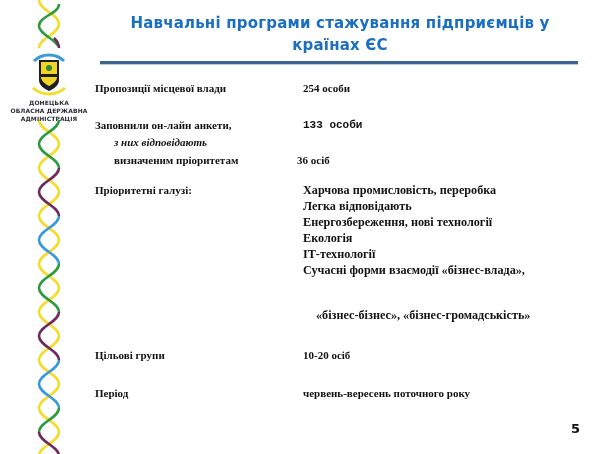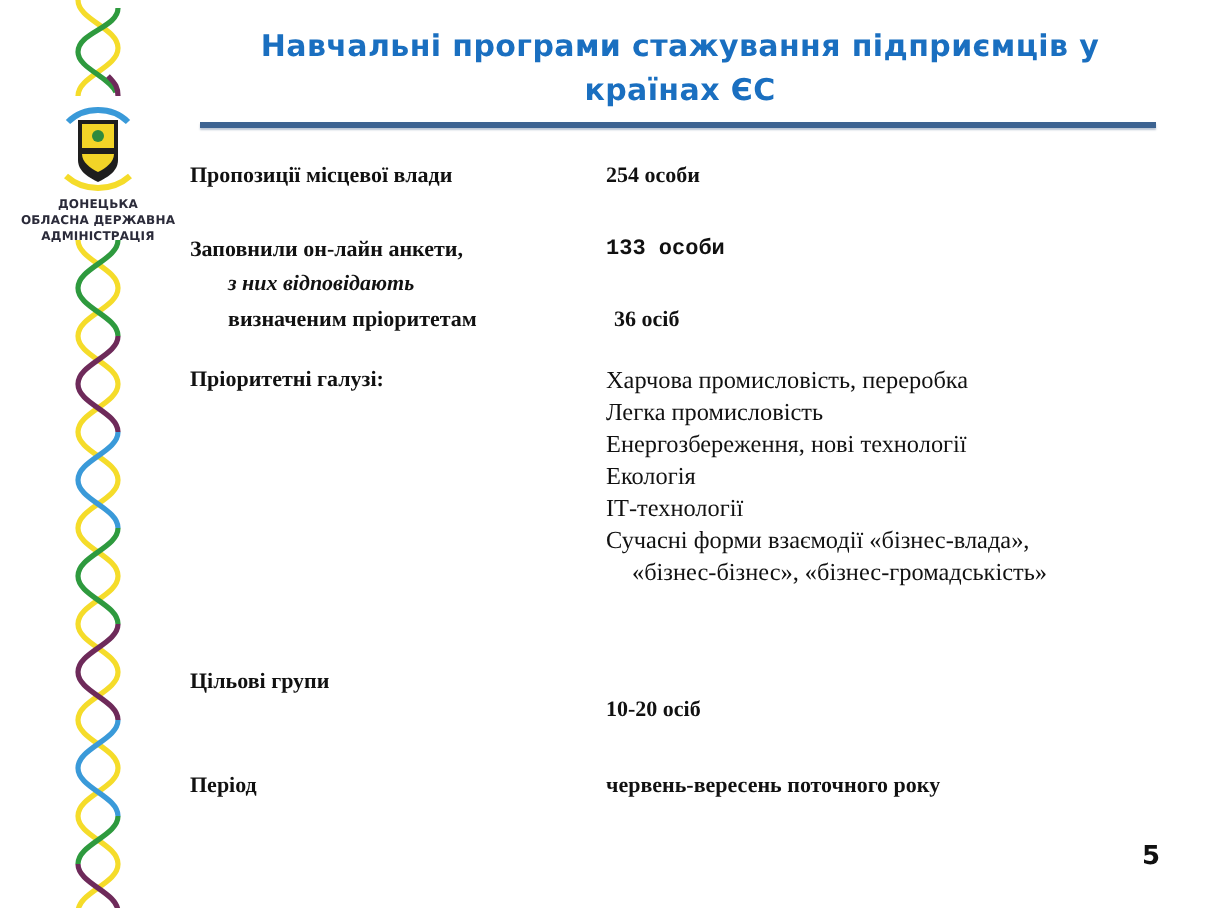--- a/index.html
+++ b/index.html
@@ -10,22 +10,22 @@
          font-family:"DejaVu Sans", sans-serif; font-size:6px; font-weight:bold; color:#2b2b3a;
          line-height:8px; letter-spacing:0.1px; }
   .title { position:absolute; left:100px; top:12px; width:480px; text-align:center;
            font-family:"DejaVu Sans", sans-serif; font-weight:bold; font-size:15px;
            color:#1a6fc0; line-height:22px; letter-spacing:0.2px; }
   .rule { position:absolute; left:100px; top:61px; width:478px; height:3px; background:#3d6391;
           box-shadow:0 1px 1px rgba(60,90,130,0.35); }
   .txt { position:absolute; font-family:"Liberation Serif", serif; font-weight:bold; font-size:11px;
          color:#111; white-space:nowrap; line-height:16px; }
   .list { position:absolute; left:303px; top:182px; font-family:"Liberation Serif", serif;
-          font-weight:normal; font-size:12.2px; color:#111; line-height:16px; white-space:nowrap; }
-  .list div.indent { padding-left:13px; }
+          font-weight:bold; font-size:12.2px; color:#111; line-height:16px; white-space:nowrap; }
+  .list div.indent { padding-left:13px;margin-top:29px; }
   .pagenum { position:absolute; left:571px; top:421px; font-family:"DejaVu Sans", sans-serif;
              font-weight:bold; font-size:13px; color:#111; }
 </style>
 </head>
 <body>
 
 <svg class="ribbon" viewBox="0 0 30 454" preserveAspectRatio="none">
 
   <path d="M5 0 C 5 10, 25 14, 25 24 C 25 34, 5 38, 5 48" stroke="#f5dc2a" stroke-width="2.6" fill="none"></path>
   <path d="M25 4 C 25 14, 5 16, 5 26 C 5 34, 20 38, 24 46" stroke="#2e9a3e" stroke-width="2.6" fill="none"></path>
@@ -65,32 +65,32 @@
 </div>
 <div class="rule"></div>
 
 <div class="txt" style="left:95px; top:80px;">Пропозиції місцевої влади</div>
 <div class="txt" style="left:303px; top:80px;">254 особи</div>
 
 <div class="txt" style="left:95px; top:117px;">Заповнили он-лайн анкети,</div>
 <div class="txt" style="left:303px; top:117px;font-family:Liberation Mono, monospace;">133 особи</div>
 <div class="txt" style="left:114px; top:134px;font-style:italic;">з них відповідають</div>
 <div class="txt" style="left:114px; top:152px;">визначеним пріоритетам</div>
-<div class="txt" style="left:307px; top:152px;">36 осіб</div>
+<div class="txt" style="left:297px; top:152px;">36 осіб</div>
 
 <div class="txt" style="left:95px; top:182px;">Пріоритетні галузі:</div>
 <div class="list">
   <div>Харчова промисловість, переробка</div>
-  <div>Легка промисловість</div>
+  <div>Легка відповідають</div>
   <div>Енергозбереження, нові технології</div>
   <div>Екологія</div>
   <div>ІТ-технології</div>
   <div>Сучасні форми взаємодії «бізнес-влада»,</div>
   <div class="indent">«бізнес-бізнес», «бізнес-громадськість»</div>
 </div>
 
-<div class="txt" style="left:95px; top:333px;">Цільові групи</div>
+<div class="txt" style="left:95px; top:347px;">Цільові групи</div>
 <div class="txt" style="left:303px; top:347px;">10-20 осіб</div>
 
 <div class="txt" style="left:95px; top:385px;">Період</div>
 <div class="txt" style="left:303px; top:385px;">червень-вересень поточного року</div>
 
 <div class="pagenum">5</div>
 
 </body></html>

